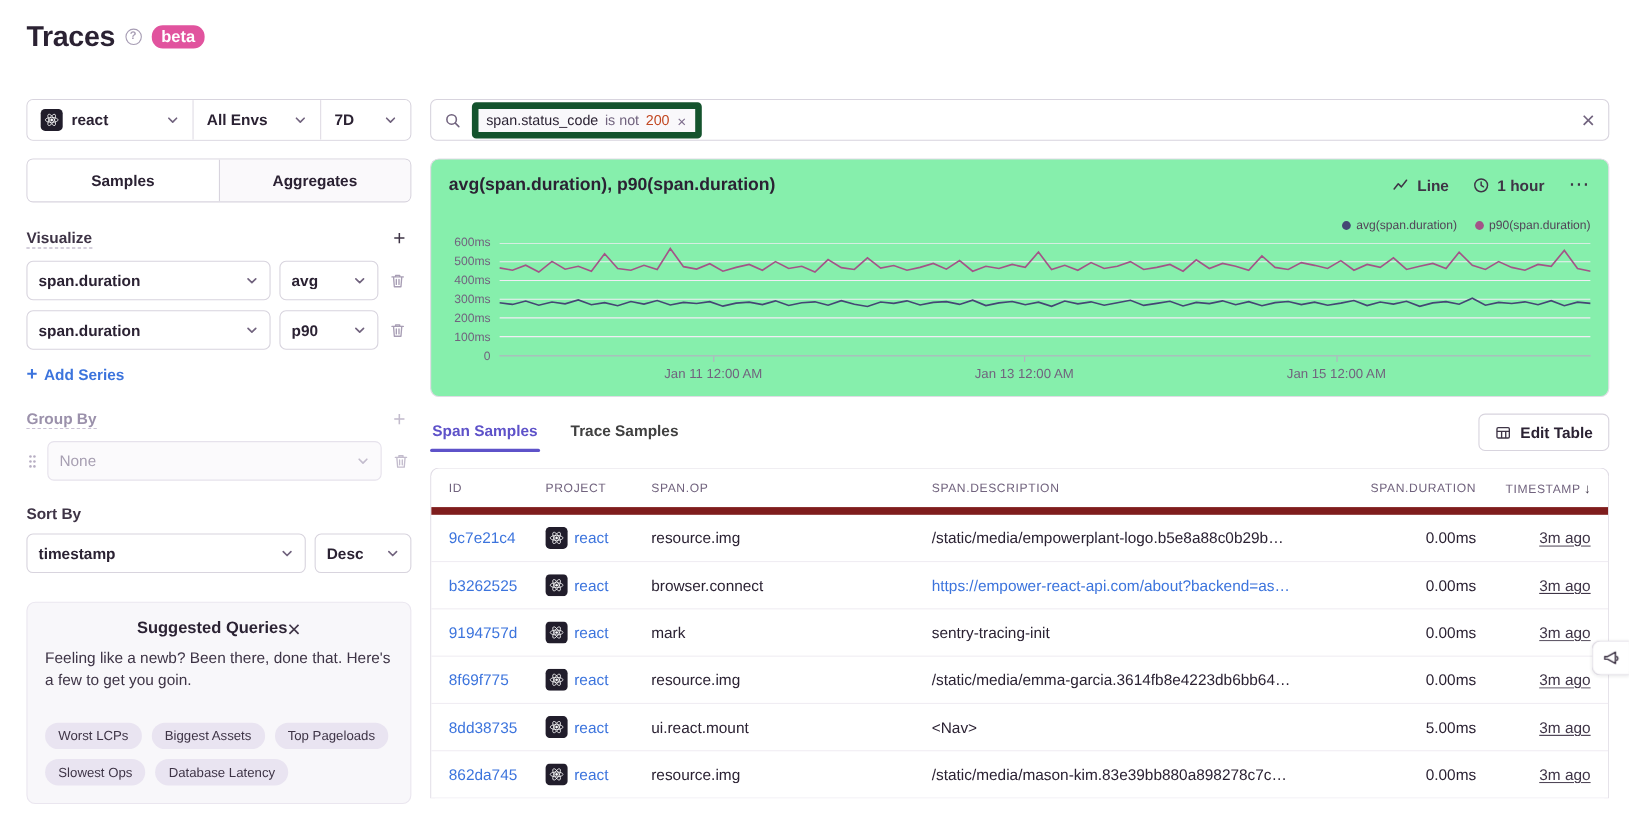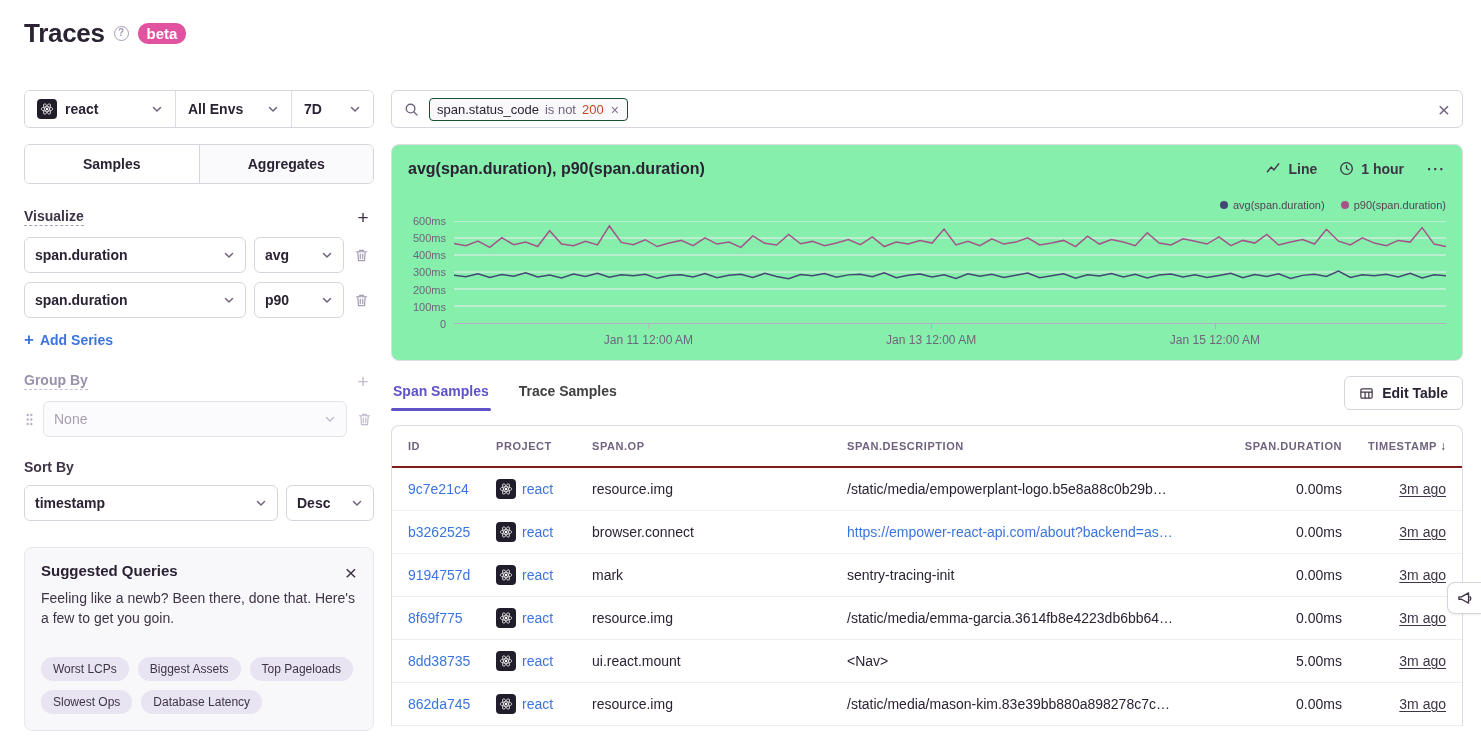--- a/index.html
+++ b/index.html
@@ -29,21 +29,21 @@
   
   .scope-control{display:flex;width:350px;height:38px;border:1px solid #d8d4de;border-radius:6px;background:#fff;overflow:hidden}
   .scope-seg{display:flex;align-items:center;justify-content:space-between;gap:8px;background:#fff;border:0;padding:0 12px;font-size:14px;font-weight:600;color:#2b2233}
   .scope-seg + .scope-seg{border-left:1px solid #e0dce5}
   .seg-project{width:150px}.seg-env{width:116px}.seg-range{flex:1}
   .seg-left{display:flex;align-items:center;gap:8px}
   .chev{color:#71637e;display:inline-flex}
   .proj-box{width:20px;height:20px;background:#211d2b;border-radius:4px;display:inline-flex;align-items:center;justify-content:center;flex:none}
   .search-bar{flex:1;height:38px;border:1px solid #d8d4de;border-radius:6px;background:#fff;display:flex;align-items:center;gap:10px;padding:0 12px;cursor:text}
   .search-icon{color:#71637e}
-  .search-token{display:inline-flex;align-items:flex-end;gap:6px;background:#f9f8fb;border:1px solid #14532d;border-radius:4px;padding:3px 7px;font-size:13px;cursor:pointer}
+  .search-token{display:inline-flex;align-items:flex-end;gap:6px;background:#f9f8fb;border:6px solid #14532d;border-radius:4px;padding:3px 7px;font-size:13px;cursor:pointer}
   .tok-key{color:#2b2233}
   .tok-op{color:#71637e}
   .tok-val{color:#c24822}
   .tok-remove{color:#80708f;font-size:14px;line-height:1;padding:0 1px;cursor:pointer}
   .search-clear{margin-left:auto;background:none;border:0;color:#71637e;font-size:21px;line-height:1}
 
   
   .seg-tabs{display:flex;height:40px;border:1px solid #d8d4de;border-radius:6px;overflow:hidden;background:#faf9fb}
   .seg-tab{flex:1;display:flex;align-items:center;justify-content:center;font-weight:600;font-size:14px;color:#2b2233;background:#faf9fb;border:0}
   .seg-tab + .seg-tab{border-left:1px solid #d8d4de}
@@ -61,21 +61,21 @@
   .select-agg{width:90px}
   .select-groupby{flex:1;background:#fbfafc;border-color:#e6e2ec;color:#a79fb2;font-weight:400;cursor:default}
   .select-sortfield{flex:1}
   .select-dir{width:88px}
   .trash-btn{background:none;border:0;color:#a79db4;display:inline-flex;padding:2px}
   .trash-btn.muted{color:#c3bccd}
   .drag-handle{color:#b7aec3;display:inline-flex;cursor:grab;padding:0 1px}
   .add-series{display:inline-flex;align-items:center;gap:6px;color:#3c74dd;font-weight:600;font-size:14px;margin-top:13px;background:none;border:0}
   .add-series .plus{font-size:17px;line-height:1}
   .suggested{margin-top:26px;background:#f8f7fa;border:1px solid #eae6ef;border-radius:8px;padding:14px 16px 16px}
-  .sq-head{display:flex;justify-content:space-between;align-items:flex-start}
+  .sq-head{display:flex;justify-content:center;align-items:flex-start}
   .sq-title{font-size:15px;font-weight:600;color:#2b2233}
   .sq-close{background:none;border:0;color:#3e3446;font-size:21px;line-height:1}
   .sq-body{margin-top:5px;font-size:14px;color:#3e3446;line-height:1.45}
   .sq-chips{display:flex;flex-wrap:wrap;gap:9px;margin-top:28px}
   .chip{background:#e9e4f1;border:0;border-radius:14px;padding:5px 12px;font-size:12px;color:#3e3446}
 
   
   .chart-panel{border:1px solid #e0dce5;border-radius:8px;padding:14px 16px 10px;background:#86efac}
   .chart-head{display:flex;justify-content:space-between;align-items:center}
   .chart-title{font-size:16px;font-weight:700;color:#2b2233}
@@ -95,21 +95,21 @@
   .x-tick::before{content:"";position:absolute;left:50%;top:-9px;height:5px;border-left:1px solid #b6aec2}
 
   
   .table-toolbar{display:flex;justify-content:space-between;align-items:center;margin-top:14px}
   .sample-tabs{display:flex;gap:26px}
   .sample-tab{background:none;border:0;font-size:14px;font-weight:600;color:#404040;padding:8px 2px 12px;position:relative}
   .sample-tab.active{color:#5e52c9}
   .sample-tab.active::after{content:"";position:absolute;left:0;right:0;bottom:0;height:3px;background:#5e52c9;border-radius:2px}
   .data-table{margin-top:14px;border:1px solid #e0dce5;border-bottom:0;border-radius:8px 8px 0 0;overflow:hidden;background:#fff}
   .t-head,.t-row{display:grid;grid-template-columns:96px 96px 255px 1fr 130px 112px;align-items:center}
-  .t-head{height:42px;border-bottom:2px solid #7f1d1d;font-size:11px;font-weight:700;letter-spacing:.05em;color:#71637e}
+  .t-head{height:42px;border-bottom:7px solid #7f1d1d;font-size:11px;font-weight:400;letter-spacing:.05em;color:#71637e}
   .t-row{height:43px;border-bottom:1px solid #f0edf3;font-size:14px}
   .cell{padding:0 8px;overflow:hidden;white-space:nowrap}
   .t-head .cell{cursor:pointer}
   .cell:first-child{padding-left:16px}
   .num{text-align:right}
   .cell-ts{text-align:right;padding-right:16px}
   .sort-arrow{color:#3e3446;font-size:12px;margin-left:3px;letter-spacing:0}
   .link{color:#3c74dd;text-decoration:none}
   .proj-cell{display:flex;align-items:center;gap:6px}
   .age{color:#3e3446;text-decoration:underline;text-underline-offset:2px}

